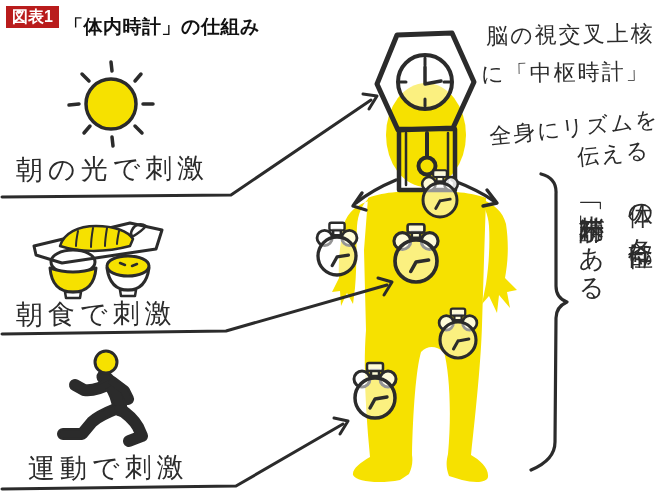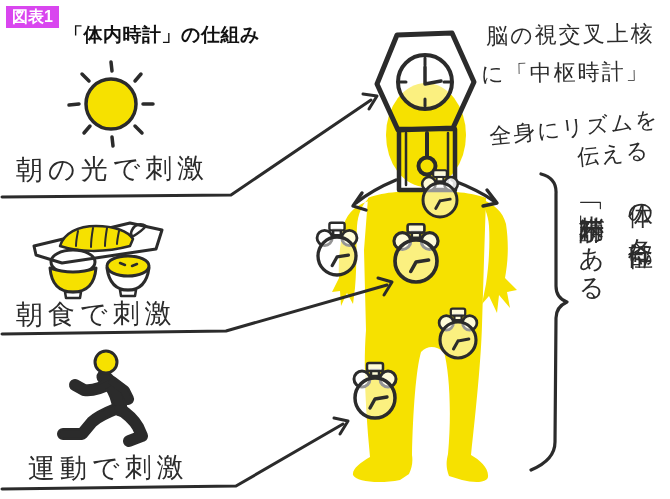--- a/index.html
+++ b/index.html
@@ -5,25 +5,25 @@
   html,body{margin:0;padding:0;}
   body{
     width:670px;height:499px;position:relative;overflow:hidden;
     background:#ffffff;
     font-family:"Liberation Sans","DejaVu Sans",sans-serif;
     color:#222;
   }
   .abs{position:absolute;}
   
   .badge{
-    left:6px;top:6px;background:#d946ef;color:#fff;
+    left:6px;top:6px;background:#b91c1c;color:#fff;
     font-size:16px;font-weight:bold;padding:2px 6px;line-height:1.1;
   }
   .title{
-    left:64px;top:22px;font-size:19px;font-weight:bold;color:#111;
+    left:64px;top:14px;font-size:19px;font-weight:bold;color:#111;
     letter-spacing:0.5px;
   }
   
   .hand{color:#2b2b2b;white-space:nowrap;}
   .lbl{font-size:27px;letter-spacing:5px;transform:rotate(-0.6deg);}
   .lbl-light{left:16px;top:151px;}
   .lbl-breakfast{left:16px;top:296px;}
   .lbl-exercise{left:28px;top:450px;}
   .note{font-size:22px;letter-spacing:2px;}
   .note-brain1{left:486px;top:20px;transform:rotate(-1deg);}

